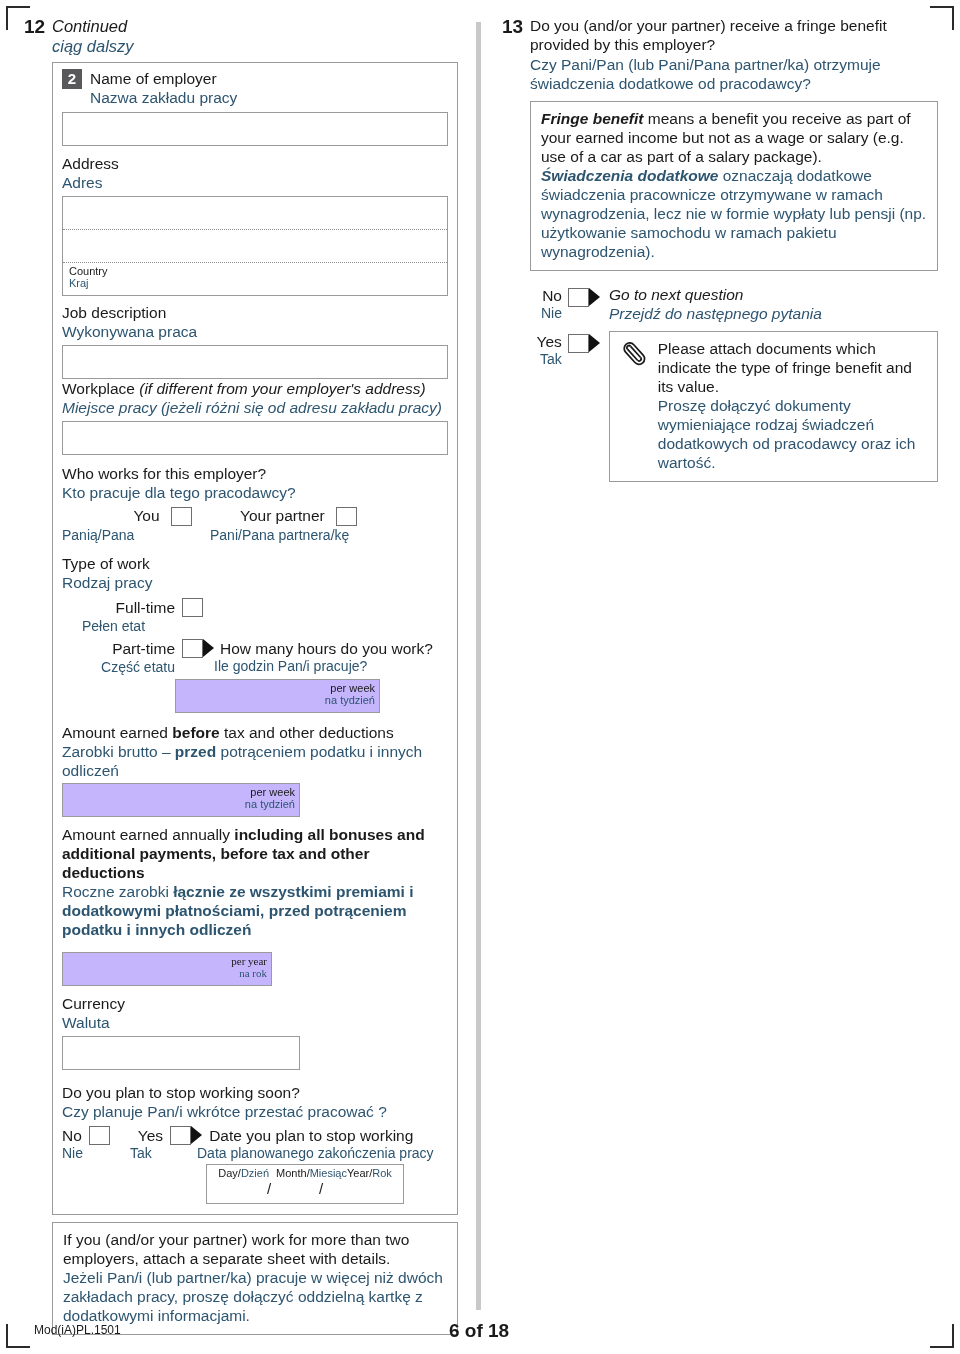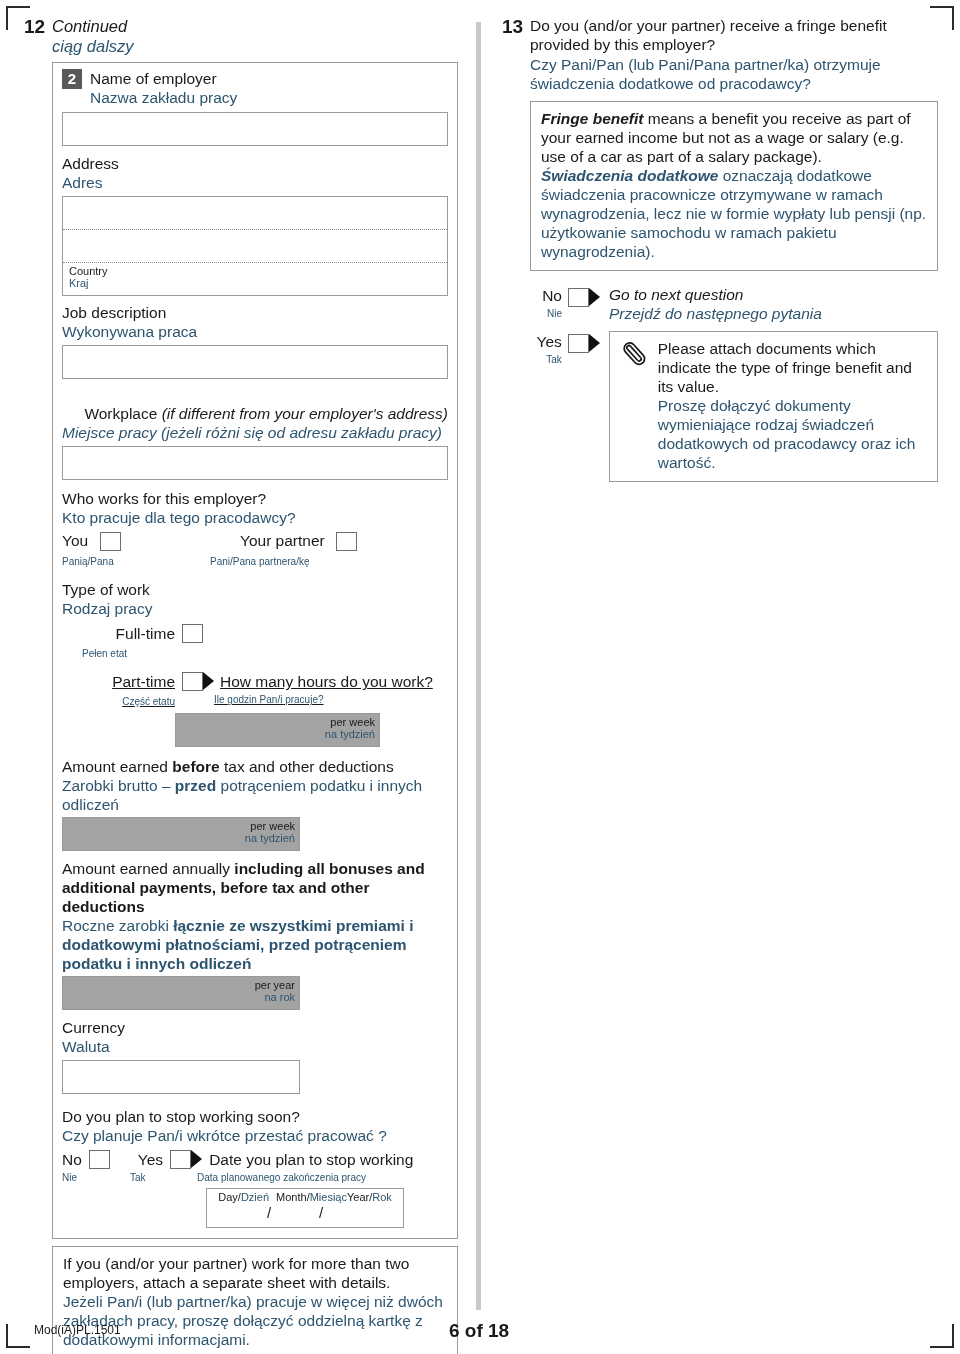--- a/index.html
+++ b/index.html
@@ -25,21 +25,21 @@
   
   .col-left{position:absolute;left:24px;top:16px;width:436px;}
   .col-right{position:absolute;left:502px;top:16px;width:436px;}
 
   .qrow{display:flex;align-items:flex-start;}
   .qnum{font-size:19px;font-weight:bold;width:28px;flex:0 0 28px;line-height:22px;}
   .qbody{flex:1;}
 
   .t18{font-size:16.5px;line-height:20px;}
   .t17{font-size:15.5px;line-height:19px;}
-  .t15{font-size:10px;line-height:17px;}
+  .t15{font-size:14px;line-height:17px;}
   .t11{font-size:11px;line-height:12px;}
 
   
   .panel{border:1px solid #9a9a9a;padding:0;margin-top:6px;}
   .panel-inner{padding:6px 9px 10px 9px;}
 
   .numbadge{
     display:inline-block;background:#59595b;color:#fff;font-weight:bold;
     font-size:15px;line-height:20px;width:20px;height:20px;text-align:center;
     vertical-align:middle;margin-right:8px;
@@ -55,21 +55,21 @@
   .countrylab{padding:2px 0 4px 6px;}
 
   
   .cb{display:inline-block;width:21px;height:19px;border:1px solid #6e6e6e;background:#fff;
       vertical-align:middle;box-sizing:border-box;}
   .arrow{display:inline-block;width:0;height:0;vertical-align:middle;
       border-top:9px solid transparent;border-bottom:9px solid transparent;
       border-left:11px solid #111;margin-left:0px;position:relative;top:-1px;}
 
   
-  .amtbox{border:1px solid #9a9a9a;background:#a3a3a3;box-sizing:border-box;
+  .amtbox{border:1px solid #9a9a9a;background:#c4b5fd;box-sizing:border-box;
           display:flex;justify-content:flex-end;align-items:flex-start;padding:2px 4px 0 0;}
   .unit{text-align:right;}
 
   
   .notebox{border:1px solid #9a9a9a;padding:7px 10px 9px 10px;}
 
   
   .datebox{border:1px solid #9a9a9a;background:#fff;box-sizing:border-box;}
   .dhead{display:flex;padding:2px 0 0 4px;text-align:right;}
   .dhead span{display:inline-block;}
@@ -123,31 +123,31 @@
             <div class="t11 en">Country</div>
             <div class="t11 pl">Kraj</div>
           </div>
         </div>
       </div>
 
       <div class="t17 en" style="margin-top:7px;">Job description</div>
       <div class="t17 pl">Wykonywana praca</div>
       <div class="field tall"></div>
 
-      <div class="t17 en" style="margin-top:25px;text-align:right;">
+      <div class="t17 en" style="margin-top:0;">
         <span>Workplace</span><span class="i"> </span><span class="i">(if different from your employer's address)</span>
       </div>
       <div class="t17 pl i">Miejsce pracy (jeżeli różni się od adresu zakładu pracy)</div>
       <div class="field tall"></div>
 
       <div class="t17 en" style="margin-top:9px;">Who works for this employer?</div>
       <div class="t17 pl">Kto pracuje dla tego pracodawcy?</div>
 
       <div style="display:flex;align-items:center;margin-top:4px;">
-        <div style="width:130px;">
+        <div style="width:130px;text-align:right;">
           <span class="t17 en">You</span>
           <span class="cb" style="margin-left:7px;"></span>
         </div>
         <div style="margin-left:48px;">
           <span class="t17 en">Your partner</span>
           <span class="cb" style="margin-left:7px;"></span>
         </div>
       </div>
       <div style="display:flex;">
         <div style="width:130px;"><span class="t15 pl">Panią/Pana</span></div>
@@ -162,21 +162,21 @@
           <div style="width:113px;text-align:right;">
             <span class="t17 en">Full-time</span>
           </div>
           <span class="cb" style="margin-left:7px;"></span>
         </div>
         <div style="padding-left:20px;">
           <span class="t15 pl">Pełen etat</span>
         </div>
       </div>
 
-      <div style="margin-top:10px;text-decoration:underline;">
+      <div style="margin-top:4px;">
         <div style="display:flex;align-items:center;">
           <div style="width:113px;text-align:right;">
             <span class="t17 en">Part-time</span>
           </div>
           <span class="cb" style="margin-left:7px;"></span>
           <span class="arrow"></span>
           <span class="t17 en" style="margin-left:6px;">How many hours do you work?</span>
         </div>
         <div style="display:flex;">
           <div style="width:113px;text-align:right;">
@@ -205,21 +205,21 @@
           <div class="t11 pl">na tydzień</div>
         </div>
       </div>
 
       <div class="t17 en" style="margin-top:8px;">
         <span>Amount earned annually </span><span class="b">including all bonuses and additional payments, before tax and other deductions</span>
       </div>
       <div class="t17 pl">
         <span>Roczne zarobki </span><span class="b">łącznie ze wszystkimi premiami i dodatkowymi płatnościami, przed potrąceniem podatku i innych odliczeń</span>
       </div>
-      <div class="amtbox" style="width:238px;height:34px;margin-top:3px;">
+      <div class="amtbox" style="width:210px;height:34px;margin-top:13px;font-family:Liberation Serif, serif;">
         <div class="unit">
           <div class="t11 en">per year</div>
           <div class="t11 pl">na rok</div>
         </div>
       </div>
 
       <div class="t17 en" style="margin-top:8px;">Currency</div>
       <div class="t17 pl">Waluta</div>
       <div class="field tall" style="width:238px;"></div>
 

